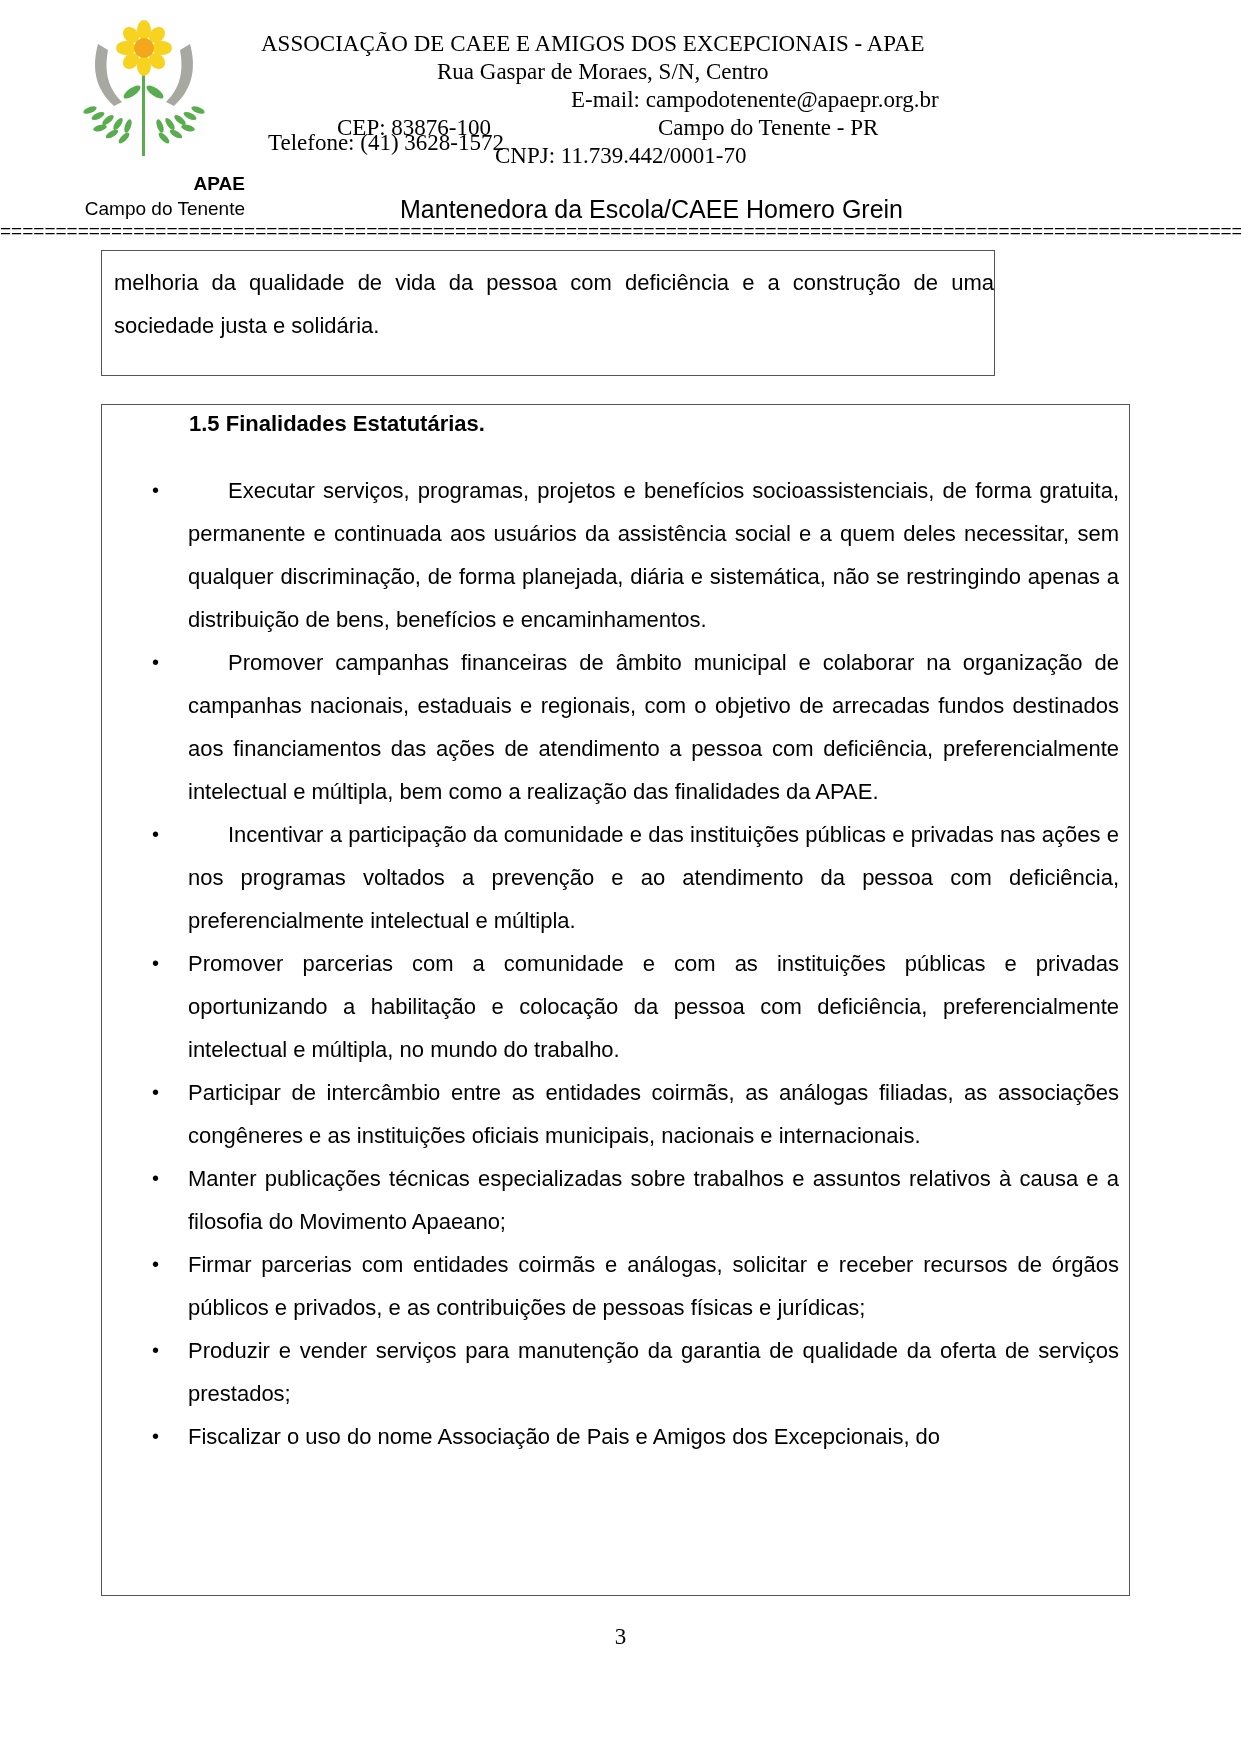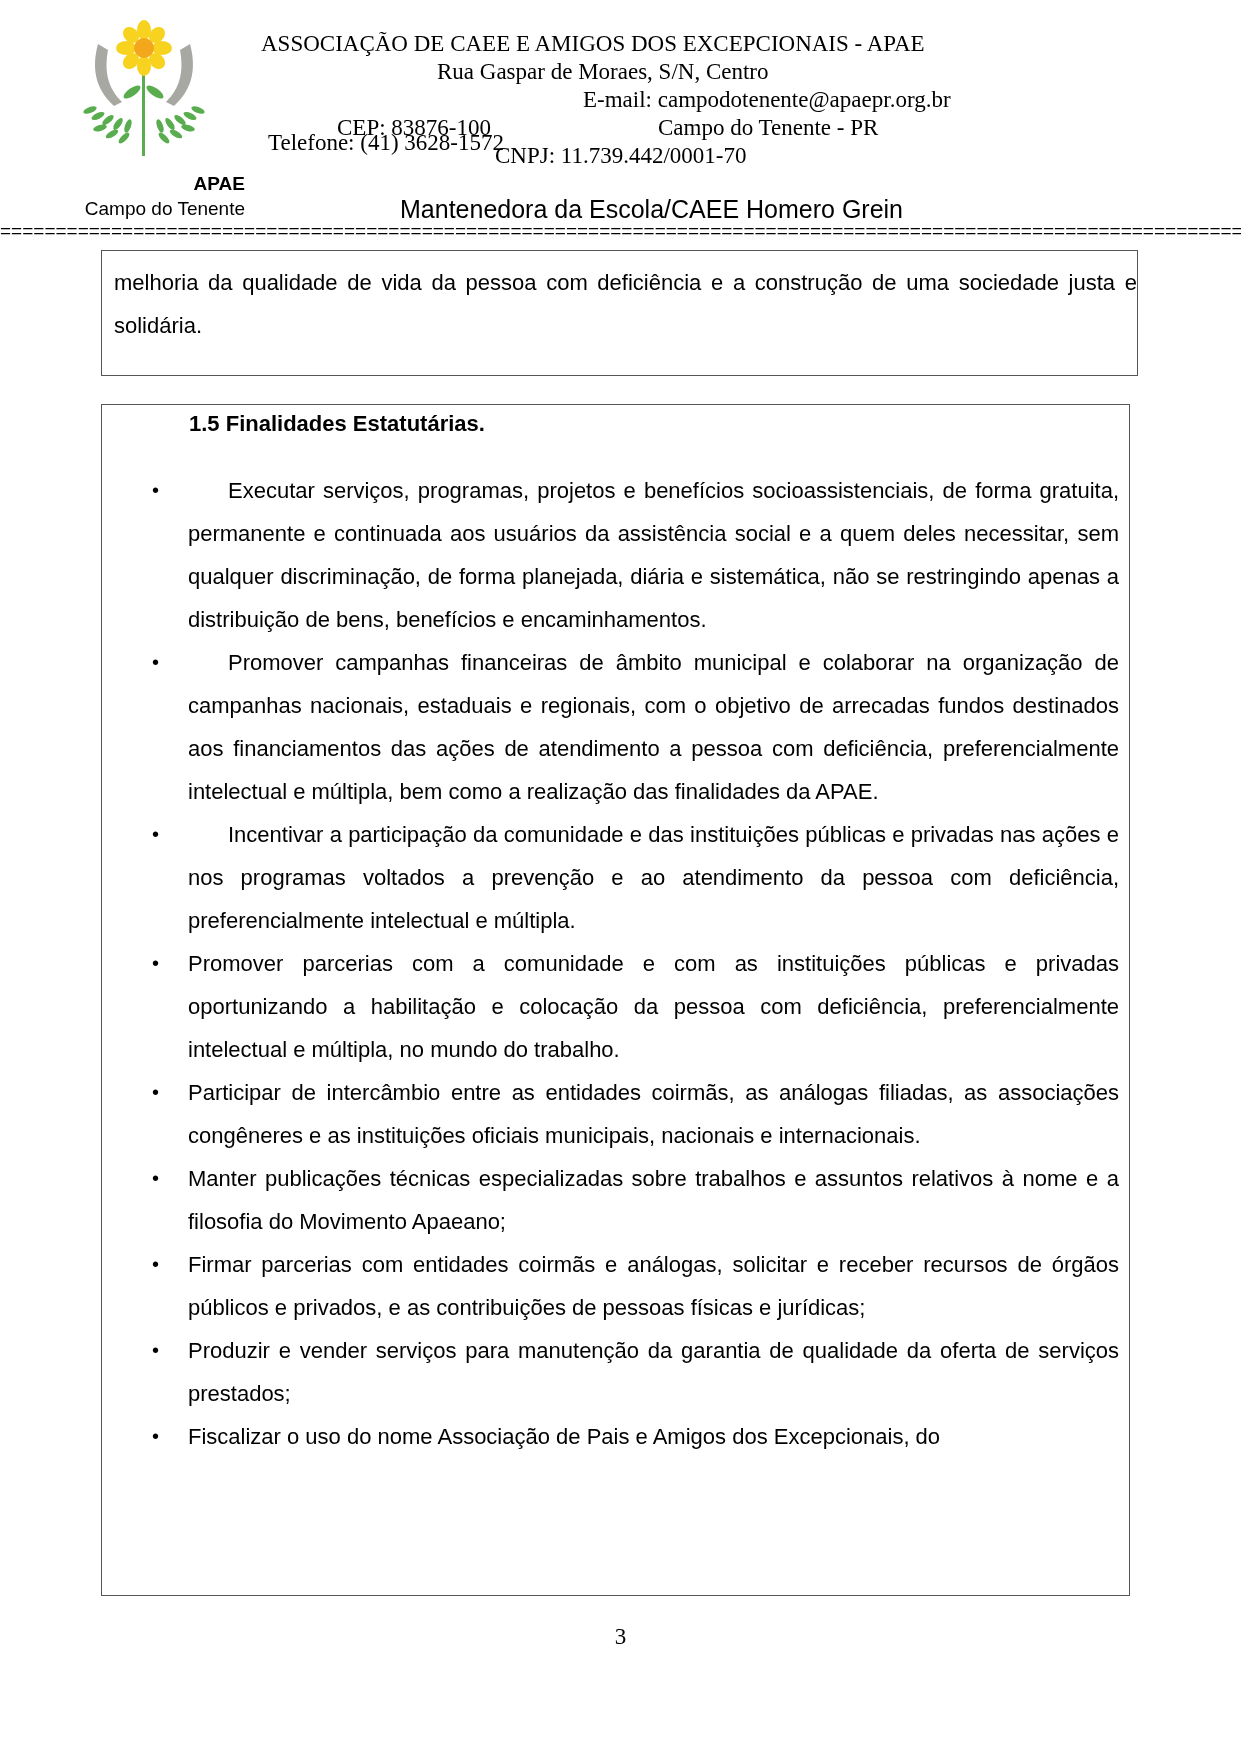--- a/index.html
+++ b/index.html
@@ -25,21 +25,21 @@
     }
     .sep {
       position: absolute; top: 221px; left: 0; width: 1241px; height: 20px; overflow: hidden;
       font-family: "Liberation Sans", sans-serif; font-size: 19px; line-height: 20px;
       white-space: nowrap; letter-spacing: 0px;
     }
     .box {
       position: absolute; border: 1.5px solid #555; box-sizing: border-box;
       font-family: "Liberation Sans", sans-serif; font-size: 22px; color: #000;
     }
-    .box1 { left: 101px; top: 250px; width: 1037px; height: 126px; padding: 10px 0 0 12px; }
+    .box1 { left: 101px; top: 250px; width: 894px; height: 126px; padding: 10px 0 0 12px; }
     .box1 p { margin: 0; line-height: 43px; text-align: justify; }
     .box2 { left: 101px; top: 404px; width: 1029px; height: 1192px; overflow: hidden; }
     .box2 h2 {
       position: absolute; left: 87px; top: 2px; margin: 0; font-size: 22px; font-weight: bold; line-height: 34px;
     }
     .list { position: absolute; left: 0; top: 64px; width: 1029px; margin: 0; padding: 0; list-style: none; }
     .item { position: relative; padding-left: 86px; padding-right: 12px; line-height: 43px; text-align: justify; }
     .item .bullet {
       position: absolute; left: 50px; top: 0; width: 12px; line-height: 43px; font-size: 20px;
     }
@@ -94,21 +94,21 @@
     </g>
     <circle cx="66" cy="32" r="10" fill="#f3a81b"></circle>
   </svg>
 </div>
 <div class="logo-name bold">APAE</div>
 <div class="logo-name city">Campo do Tenente</div>
 
 <div class="hdr" style="top:30px; left:261px;">ASSOCIAÇÃO DE CAEE E AMIGOS DOS EXCEPCIONAIS - APAE</div>
 <div class="hdr" style="top:58px; left:437px;">Rua Gaspar de Moraes, S/N, Centro</div>
 <div class="hdr" style="top:86px; left:268px;margin-top:43px;">Telefone: (41) 3628-1572</div>
-<div class="hdr" style="top:86px; left:571px;margin-left:12px;">E-mail: campodotenente@apaepr.org.br</div>
+<div class="hdr" style="top:86px; left:571px;">E-mail: campodotenente@apaepr.org.br</div>
 <div class="hdr" style="top:114px; left:337px;">CEP: 83876-100</div>
 <div class="hdr" style="top:114px; left:658px;">Campo do Tenente - PR</div>
 <div class="hdr" style="top:142px; left:495px;">CNPJ: 11.739.442/0001-70</div>
 <div class="maint">Mantenedora da Escola/CAEE Homero Grein</div>
 <div class="sep">====================================================================================================================</div>
 
 <div class="box box1">
   <p>melhoria da qualidade de vida da pessoa com deficiência e a construção de uma sociedade justa e solidária.</p>
 </div>
 
@@ -130,21 +130,21 @@
     <li class="item">
       <span class="bullet">•</span>
       <span>Promover parcerias com a comunidade e com as instituições públicas e privadas oportunizando a habilitação e colocação da pessoa com deficiência, preferencialmente intelectual e múltipla, no mundo do trabalho.</span>
     </li>
     <li class="item">
       <span class="bullet">•</span>
       <span>Participar de intercâmbio entre as entidades coirmãs, as análogas filiadas, as associações congêneres e as instituições oficiais municipais, nacionais e internacionais.</span>
     </li>
     <li class="item">
       <span class="bullet">•</span>
-      <span>Manter publicações técnicas especializadas sobre trabalhos e assuntos relativos à nome e a filosofia do Movimento Apaeano;</span>
+      <span>Manter publicações técnicas especializadas sobre trabalhos e assuntos relativos à causa e a filosofia do Movimento Apaeano;</span>
     </li>
     <li class="item">
       <span class="bullet">•</span>
       <span>Firmar parcerias com entidades coirmãs e análogas, solicitar e receber recursos de órgãos públicos e privados, e as contribuições de pessoas físicas e jurídicas;</span>
     </li>
     <li class="item">
       <span class="bullet">•</span>
       <span>Produzir e vender serviços para manutenção da garantia de qualidade da oferta de serviços prestados;</span>
     </li>
     <li class="item">

